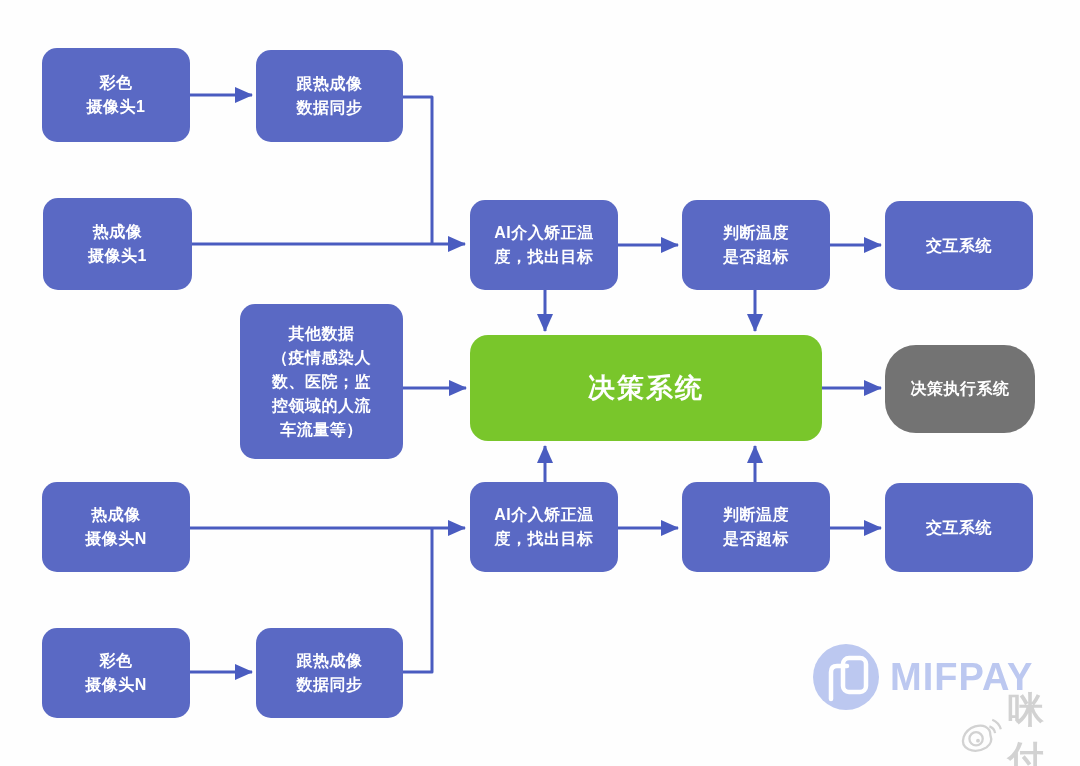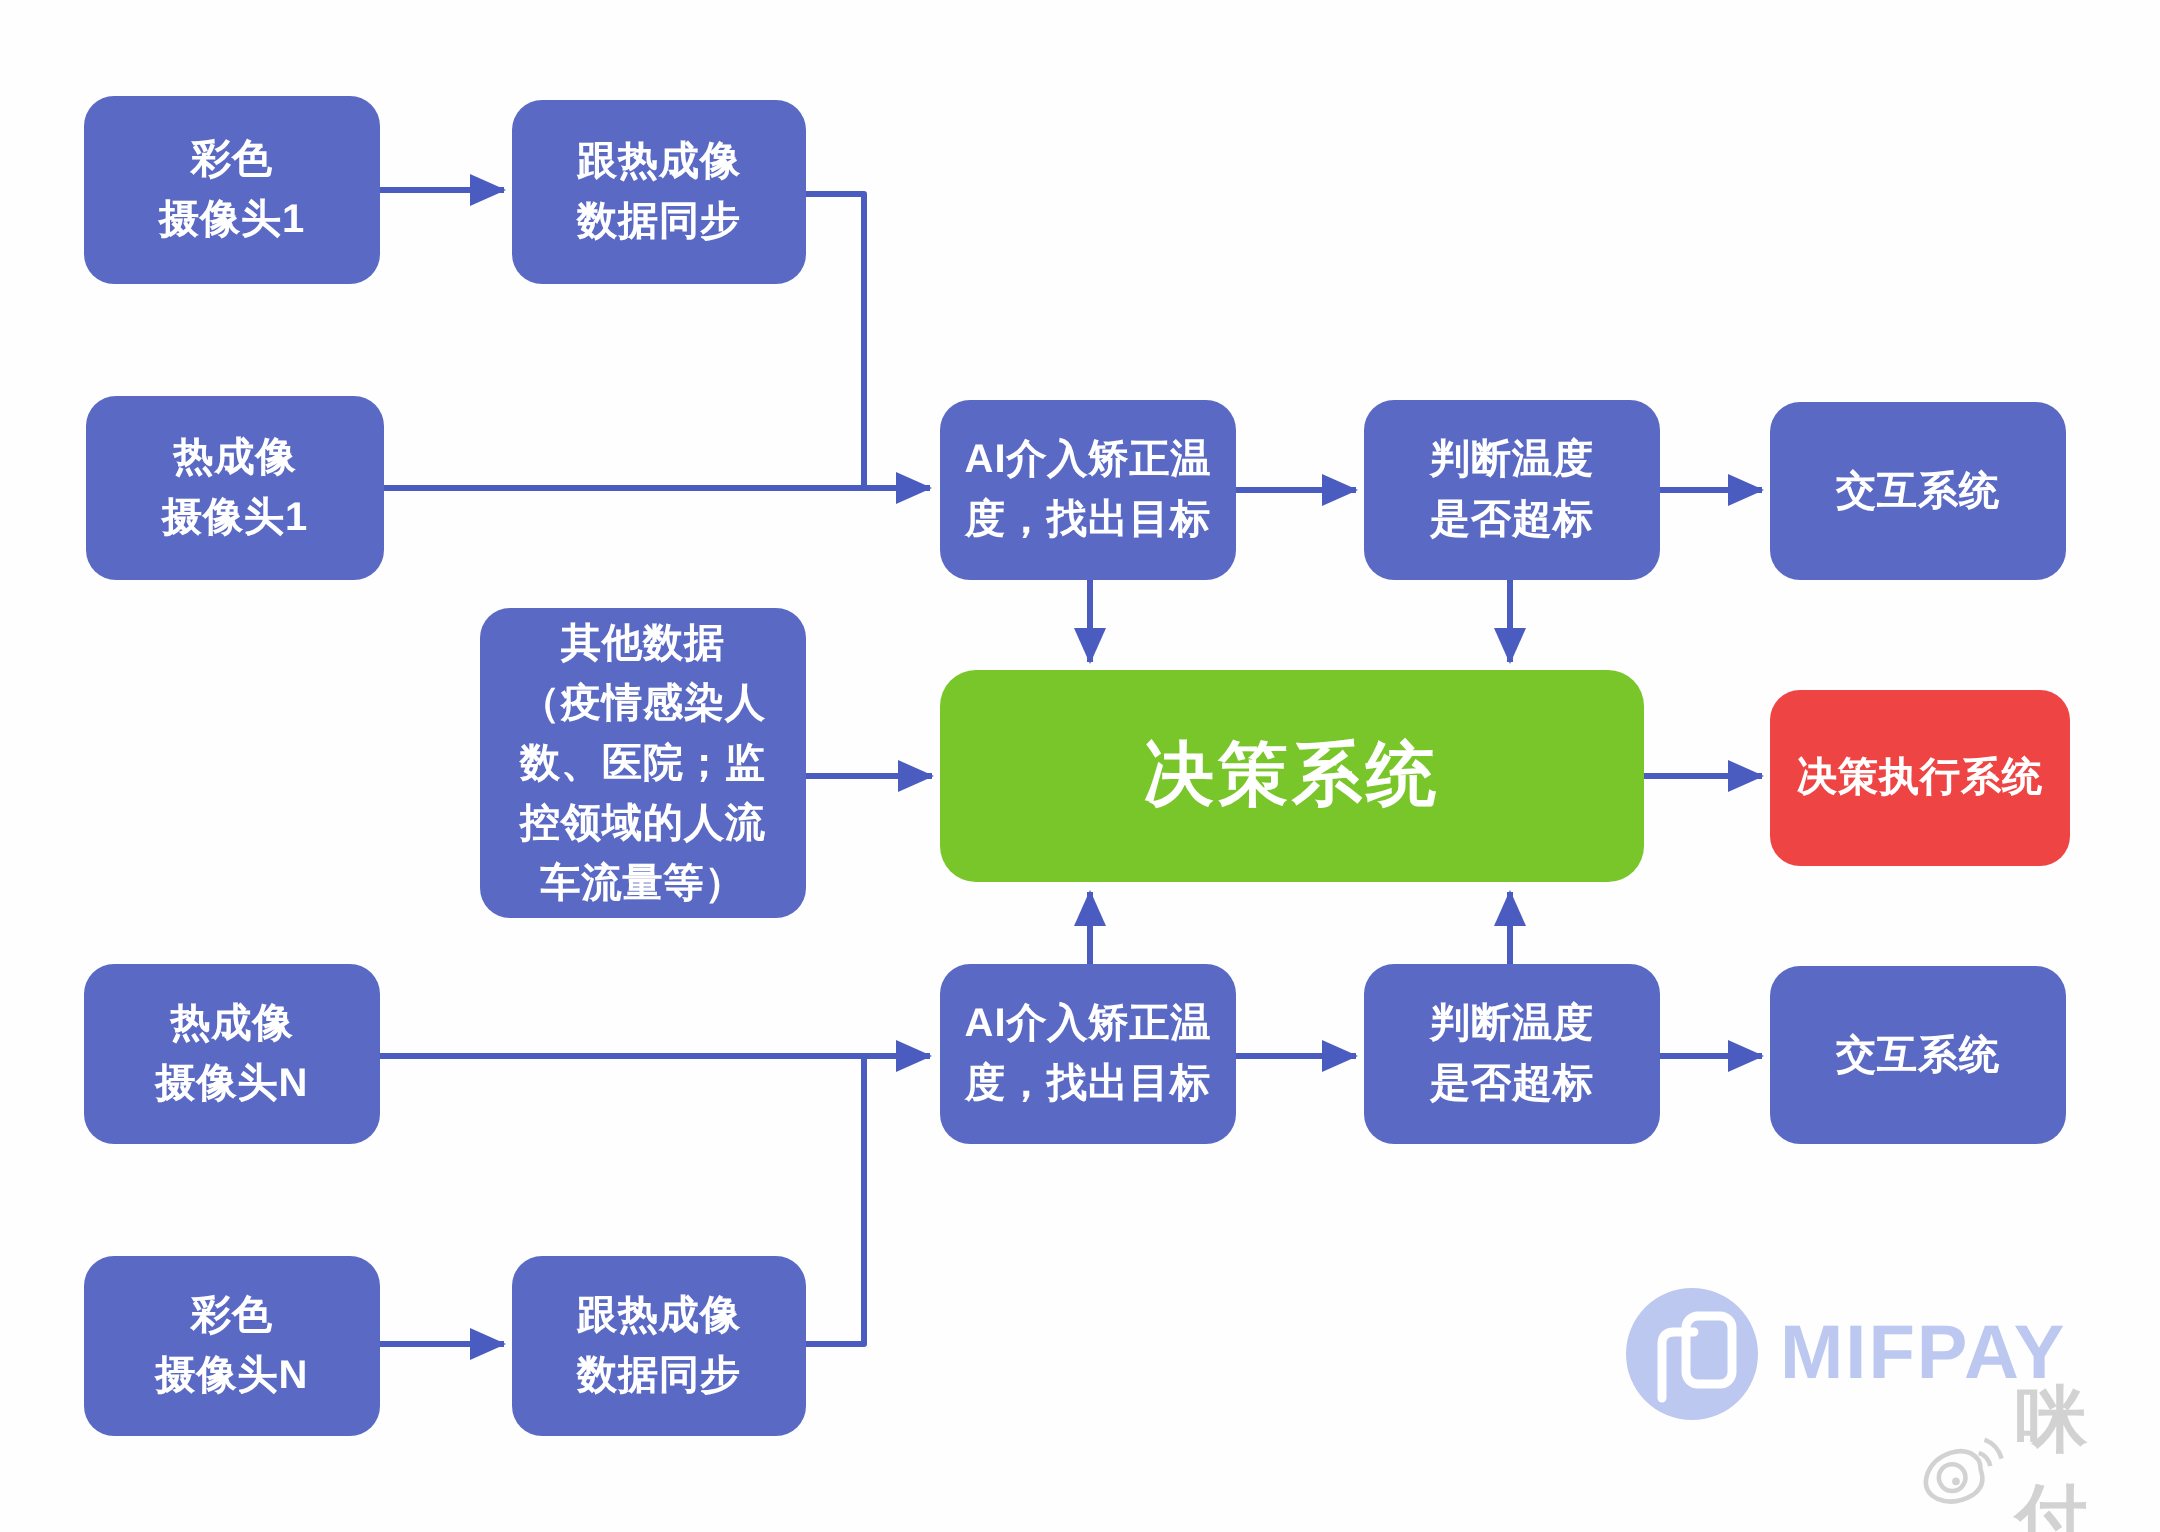--- a/index.html
+++ b/index.html
@@ -11,29 +11,29 @@
     font-family:"Liberation Sans","DejaVu Sans",sans-serif;
   }
   #edge-layer{position:absolute;left:0;top:0;width:1080px;height:766px;}
   .node{
     position:absolute;
     box-sizing:border-box;
     display:flex;align-items:center;justify-content:center;
     text-align:center;
     white-space:pre-line;
     color:#fff;
-    font-size:20px;
+    font-size:16px;
     font-weight:600;
     line-height:1.5;
     border-radius:15px;
     padding:4px 6px;
     letter-spacing:0.5px;
   }
   .node.green{
-    font-size:35px;
+    font-size:27px;
     letter-spacing:2px;
     border-radius:18px;
   }
   #brand{
     position:absolute;left:812px;top:638px;width:240px;height:78px;
     display:flex;align-items:center;text-align:center;
   }
   #brand-text{
     font-size:38px;font-weight:bold;letter-spacing:1px;margin-left:10px;
   }
@@ -87,21 +87,21 @@
 度，找出目标</div>
       <div class="node blue" style="left: 682px; top: 200px; width: 148px; height: 90px; background: rgb(90, 105, 196); color: rgb(255, 255, 255);">判断温度
 是否超标</div>
       <div class="node blue" style="left: 885px; top: 201px; width: 148px; height: 89px; background: rgb(90, 105, 196); color: rgb(255, 255, 255);">交互系统</div>
       <div class="node blue" style="left: 240px; top: 304px; width: 163px; height: 155px; background: rgb(90, 105, 196); color: rgb(255, 255, 255);">其他数据
 （疫情感染人
 数、医院；监
 控领域的人流
 车流量等）</div>
       <div class="node green" style="left: 470px; top: 335px; width: 352px; height: 106px; background: rgb(121, 198, 43); color: rgb(255, 255, 255);">决策系统</div>
-      <div class="node blue" style="left: 885px; top: 345px; width: 150px; height: 88px; background: #ef4444; color: rgb(255, 255, 255);">决策执行系统</div>
+      <div class="node blue" style="left: 885px; top: 345px; width: 150px; height: 88px; background: #737373; color: rgb(255, 255, 255); border-radius: 31px;">决策执行系统</div>
       <div class="node blue" style="left: 42px; top: 482px; width: 148px; height: 90px; background: rgb(90, 105, 196); color: rgb(255, 255, 255);">热成像
 摄像头N</div>
       <div class="node blue" style="left: 470px; top: 482px; width: 148px; height: 90px; background: rgb(90, 105, 196); color: rgb(255, 255, 255);">AI介入矫正温
 度，找出目标</div>
       <div class="node blue" style="left: 682px; top: 482px; width: 148px; height: 90px; background: rgb(90, 105, 196); color: rgb(255, 255, 255);">判断温度
 是否超标</div>
       <div class="node blue" style="left: 885px; top: 483px; width: 148px; height: 89px; background: rgb(90, 105, 196); color: rgb(255, 255, 255);">交互系统</div>
       <div class="node blue" style="left: 42px; top: 628px; width: 148px; height: 90px; background: rgb(90, 105, 196); color: rgb(255, 255, 255);">彩色
 摄像头N</div>
       <div class="node blue" style="left: 256px; top: 628px; width: 147px; height: 90px; background: rgb(90, 105, 196); color: rgb(255, 255, 255);">跟热成像

